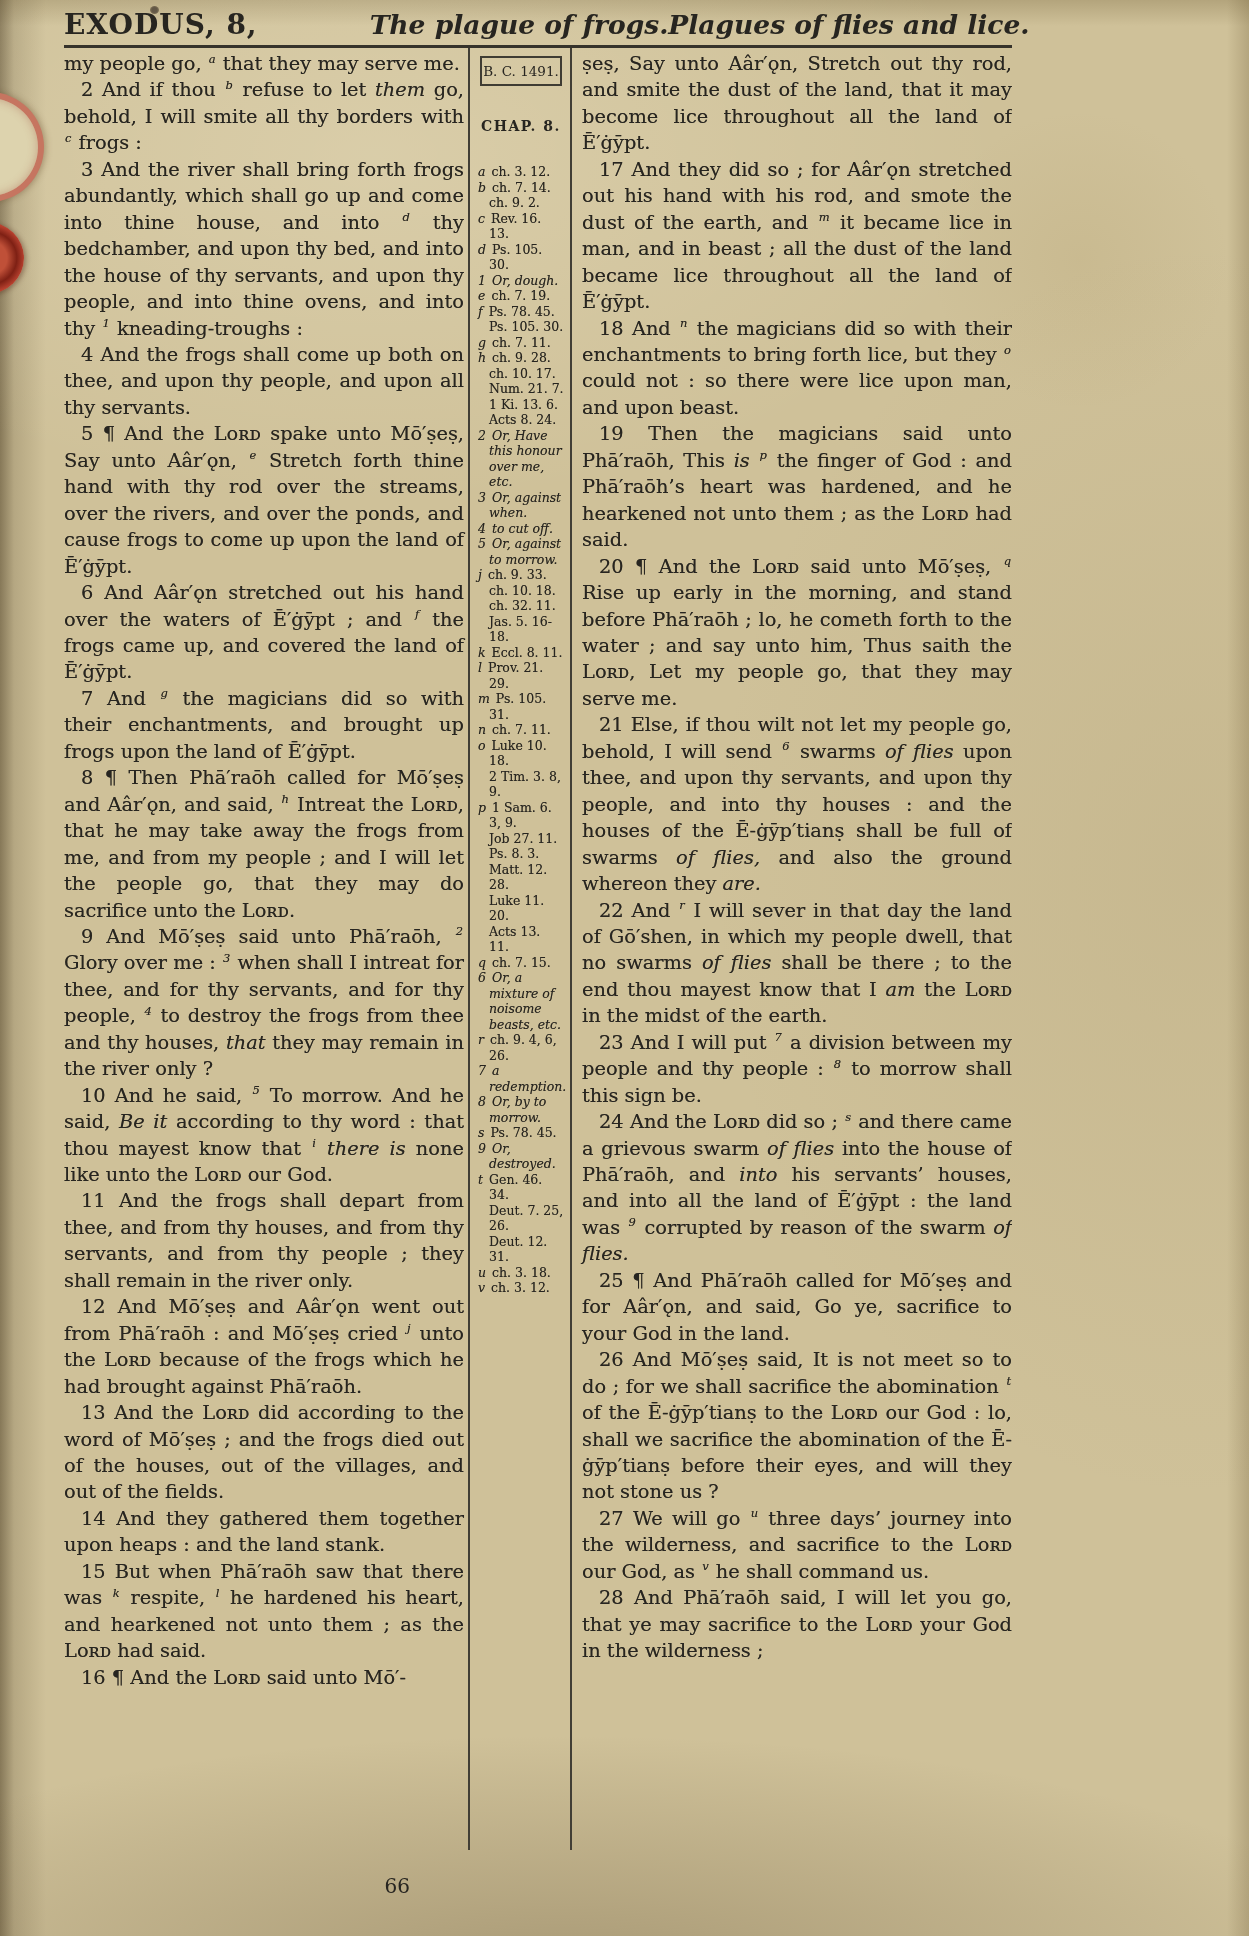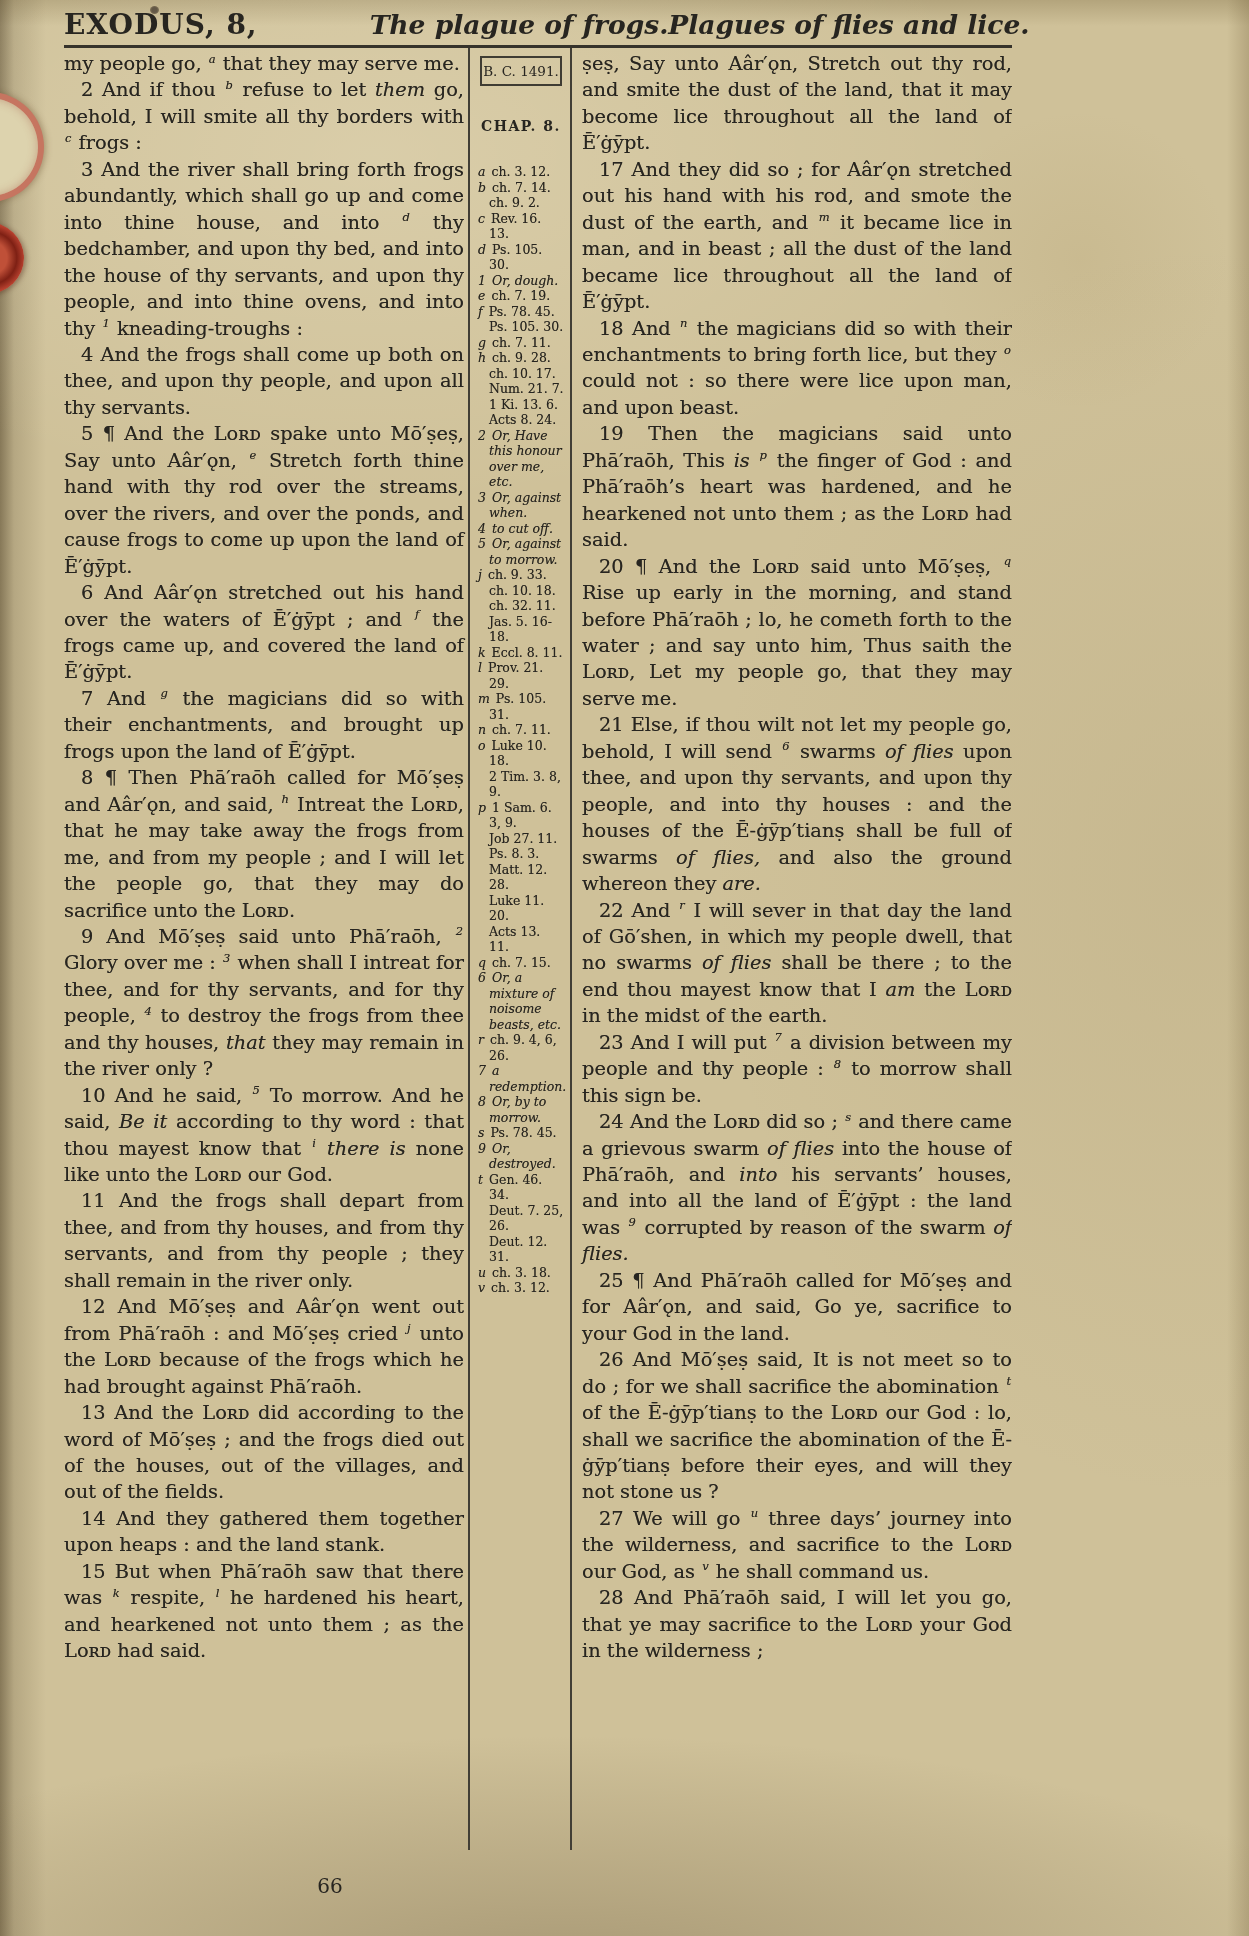--- a/index.html
+++ b/index.html
@@ -64,21 +64,21 @@
     margin:0 2px; white-space:nowrap; }
   .chap { text-align:center; font-size:14px; font-weight:bold; letter-spacing:1.5px; margin-top:32px;
     white-space:nowrap; }
   .refs { flex:1; display:flex; flex-direction:column; justify-content:flex-start; margin-top:30px; }
   .ref { font-size:12.5px; line-height:15.5px; padding-left:11px; text-indent:-11px;
     text-shadow:0 0 0.3px rgba(40,35,25,0.5); }
   .ref-m { font-style:italic; margin-right:2px; }
   .ref-t { white-space:pre-line; }
   .note .ref-t { font-style:italic; }
 
-  .page-number { position:absolute; left:186px; top:1866px; width:160px; text-align:center;
+  .page-number { position:absolute; left:186px; top:1866px; width:160px; text-align:right;
     font-size:20px; }
 </style>
 </head>
 <body>
 
 <div class="page">
 
   <div class="tab-ring"></div>
   <div class="tab-solid"></div>
   <div class="speck"></div>
@@ -107,20 +107,21 @@
           <p class="verse">6 And Aâr′ǫn stretched out his hand over the waters of Ē′ġȳpt ; and <sup>f</sup> the frogs came up, and covered the land of Ē′ġȳpt.</p>
           <p class="verse">7 And <sup>g</sup> the magicians did so with their enchantments, and brought up frogs upon the land of Ē′ġȳpt.</p>
           <p class="verse">8 ¶ Then Phā′raōh called for Mō′ṣeṣ and Aâr′ǫn, and said, <sup>h</sup> Intreat the Lᴏʀᴅ, that he may take away the frogs from me, and from my people ; and I will let the people go, that they may do sacrifice unto the Lᴏʀᴅ.</p>
           <p class="verse">9 And Mō′ṣeṣ said unto Phā′raōh, <sup>2</sup> Glory over me : <sup>3</sup> when shall I intreat for thee, and for thy servants, and for thy people, <sup>4</sup> to destroy the frogs from thee and thy houses, <i>that</i> they may remain in the river only ?</p>
           <p class="verse">10 And he said, <sup>5</sup> To morrow. And he said, <i>Be it</i> according to thy word : that thou mayest know that <sup>i</sup> <i>there is</i> none like unto the Lᴏʀᴅ our God.</p>
           <p class="verse">11 And the frogs shall depart from thee, and from thy houses, and from thy servants, and from thy people ; they shall remain in the river only.</p>
           <p class="verse">12 And Mō′ṣeṣ and Aâr′ǫn went out from Phā′raōh : and Mō′ṣeṣ cried <sup>j</sup> unto the Lᴏʀᴅ because of the frogs which he had brought against Phā′raōh.</p>
           <p class="verse">13 And the Lᴏʀᴅ did according to the word of Mō′ṣeṣ ; and the frogs died out of the houses, out of the villages, and out of the fields.</p>
           <p class="verse">14 And they gathered them together upon heaps : and the land stank.</p>
           <p class="verse">15 But when Phā′raōh saw that there was <sup>k</sup> respite, <sup>l</sup> he hardened his heart, and hearkened not unto them ; as the Lᴏʀᴅ had said.</p>
+          <p class="verse">16 ¶ And the Lᴏʀᴅ said unto Mō′-</p>
         </div>
 
       <div class="col-center">
         <div class="bc-box">
           <span>B. C. 1491.</span>
         </div>
         <div class="chap">CHAP. 8.</div>
         <div class="refs">
 
         <div class="ref"><span class="ref-m">a</span> <span class="ref-t">ch. 3. 12.</span></div>

